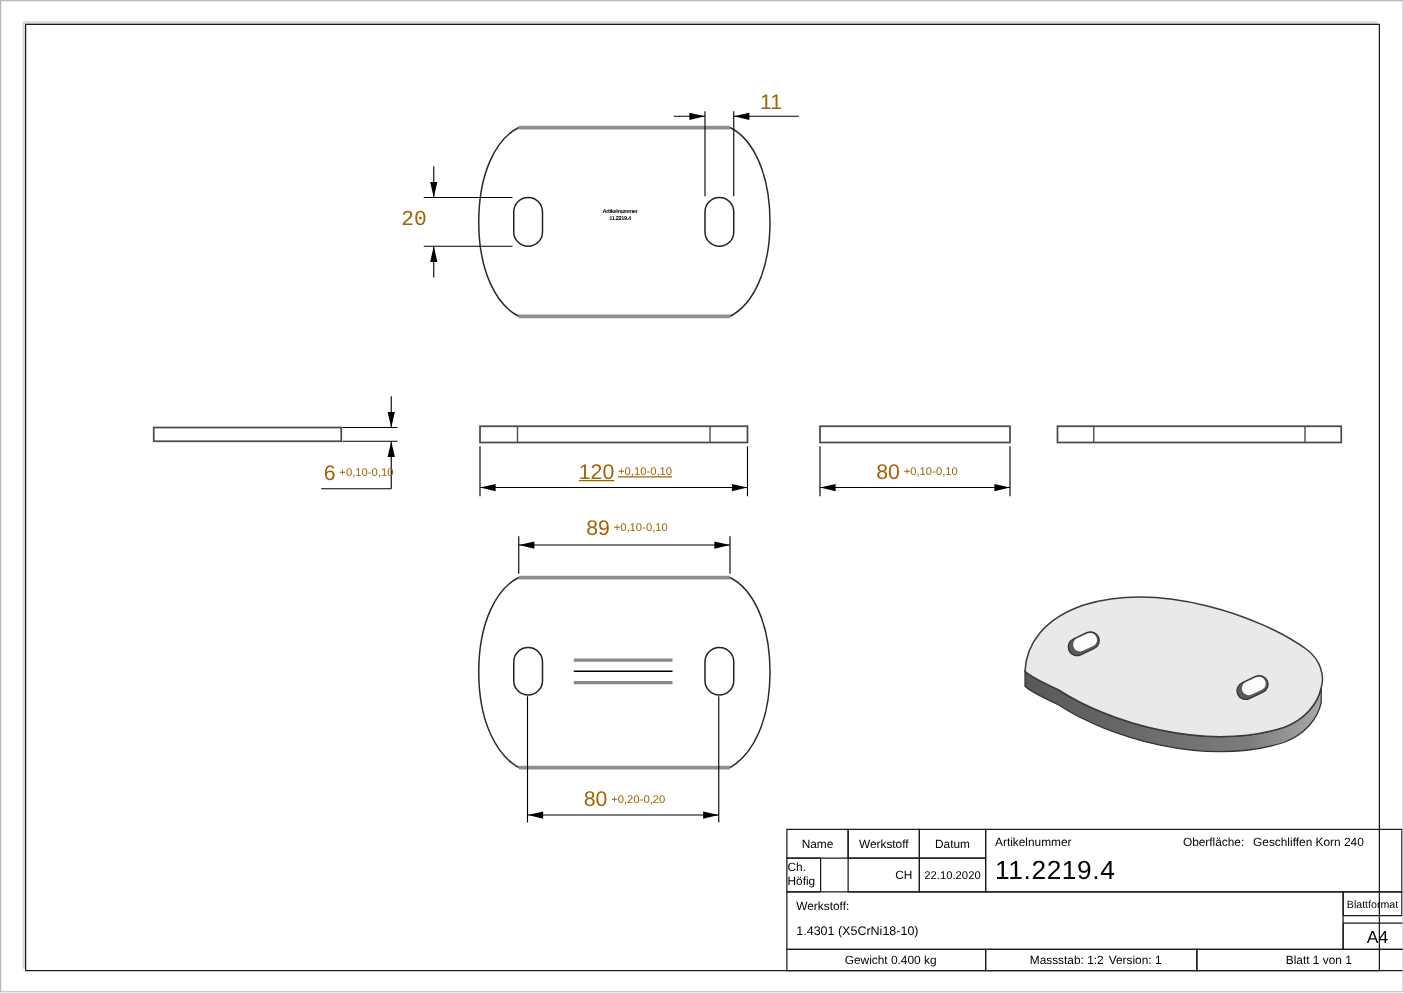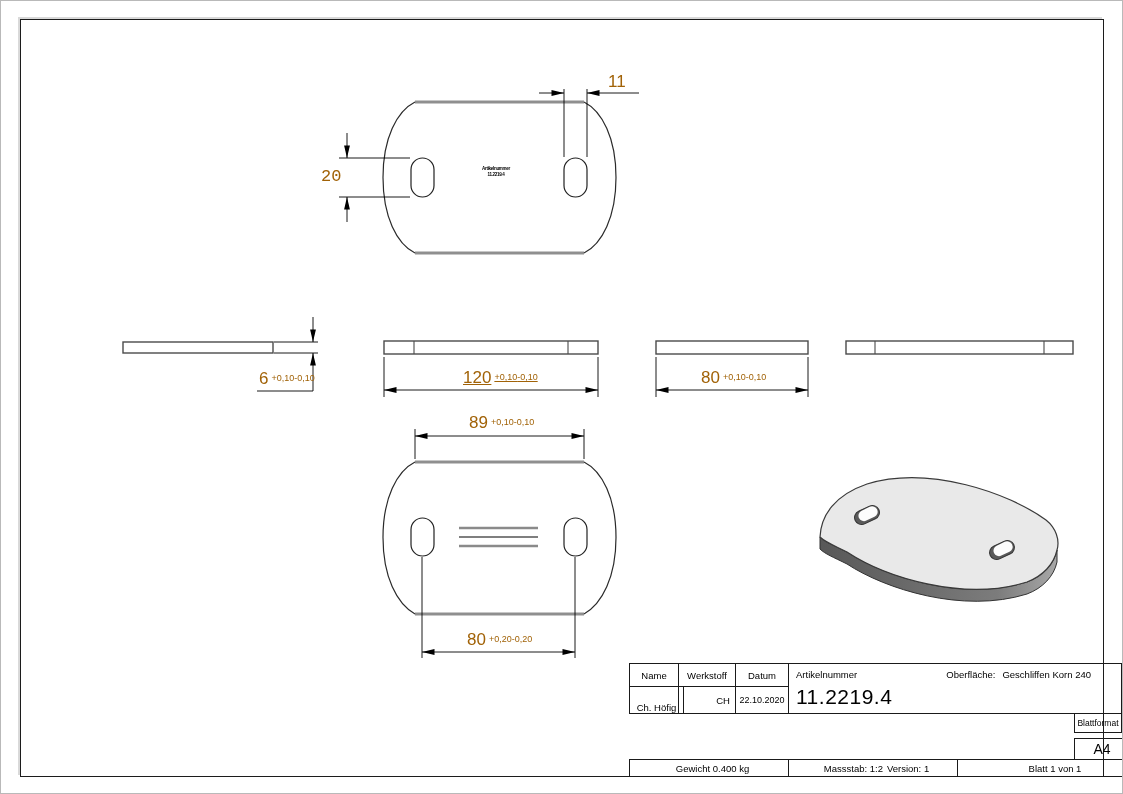--- a/index.html
+++ b/index.html
@@ -183,39 +183,43 @@
   <div class="tblock">
     <div class="cell" style="left:0;top:0;width:50px;height:24px;">
         <span>Name</span>
       </div>
     <div class="cell" style="left:49px;top:0;width:58px;height:24px;">
         <span>Werkstoff</span>
       </div>
     <div class="cell" style="left:106px;top:0;width:54px;height:24px;">
         <span>Datum</span>
       </div>
-    <div class="cell" style="left:0;top:23px;width:55px;height:28px;align-items:flex-end;">
+    <div class="cell" style="left:0;top:23px;width:28px;height:28px;">
         <span>Ch. Höfig</span>
       </div>
     <div class="cell" style="left:49px;top:23px;width:58px;height:28px;padding-left:32px;">
         <span>CH</span>
       </div>
     <div class="cell" style="left:106px;top:23px;width:54px;height:28px;font-size:9px;">
         <span>22.10.2020</span>
       </div>
 
     <div class="cell artcell" style="left:159px;top:0;width:334px;height:51px;">
       <span class="art-label">Artikelnummer</span>
       <span class="art-value">11.2219.4</span>
       <span class="surface">
         <span>Oberfläche:</span>
         <span>Geschliffen Korn 240</span>
       </span>
     </div>
 
+    <div class="cell artcell" style="left:0;top:50px;width:446px;height:47px;">
+      <span class="wk-label">Werkstoff:</span>
+      <span class="wk-value">1.4301 (X5CrNi18-10)</span>
+    </div>
     <div class="cell bf-h" style="left:445px;top:50px;width:48px;height:20px;">
         <span>Blattformat</span>
       </div>
     <div class="cell bf-v" style="left:445px;top:75px;width:56px;height:22px;">
         <span>A4</span>
       </div>
 
     <div class="cell left" style="left:0;top:96px;width:160px;height:18px;">
         <span>Gewicht 0.400 kg</span>
       </div>

